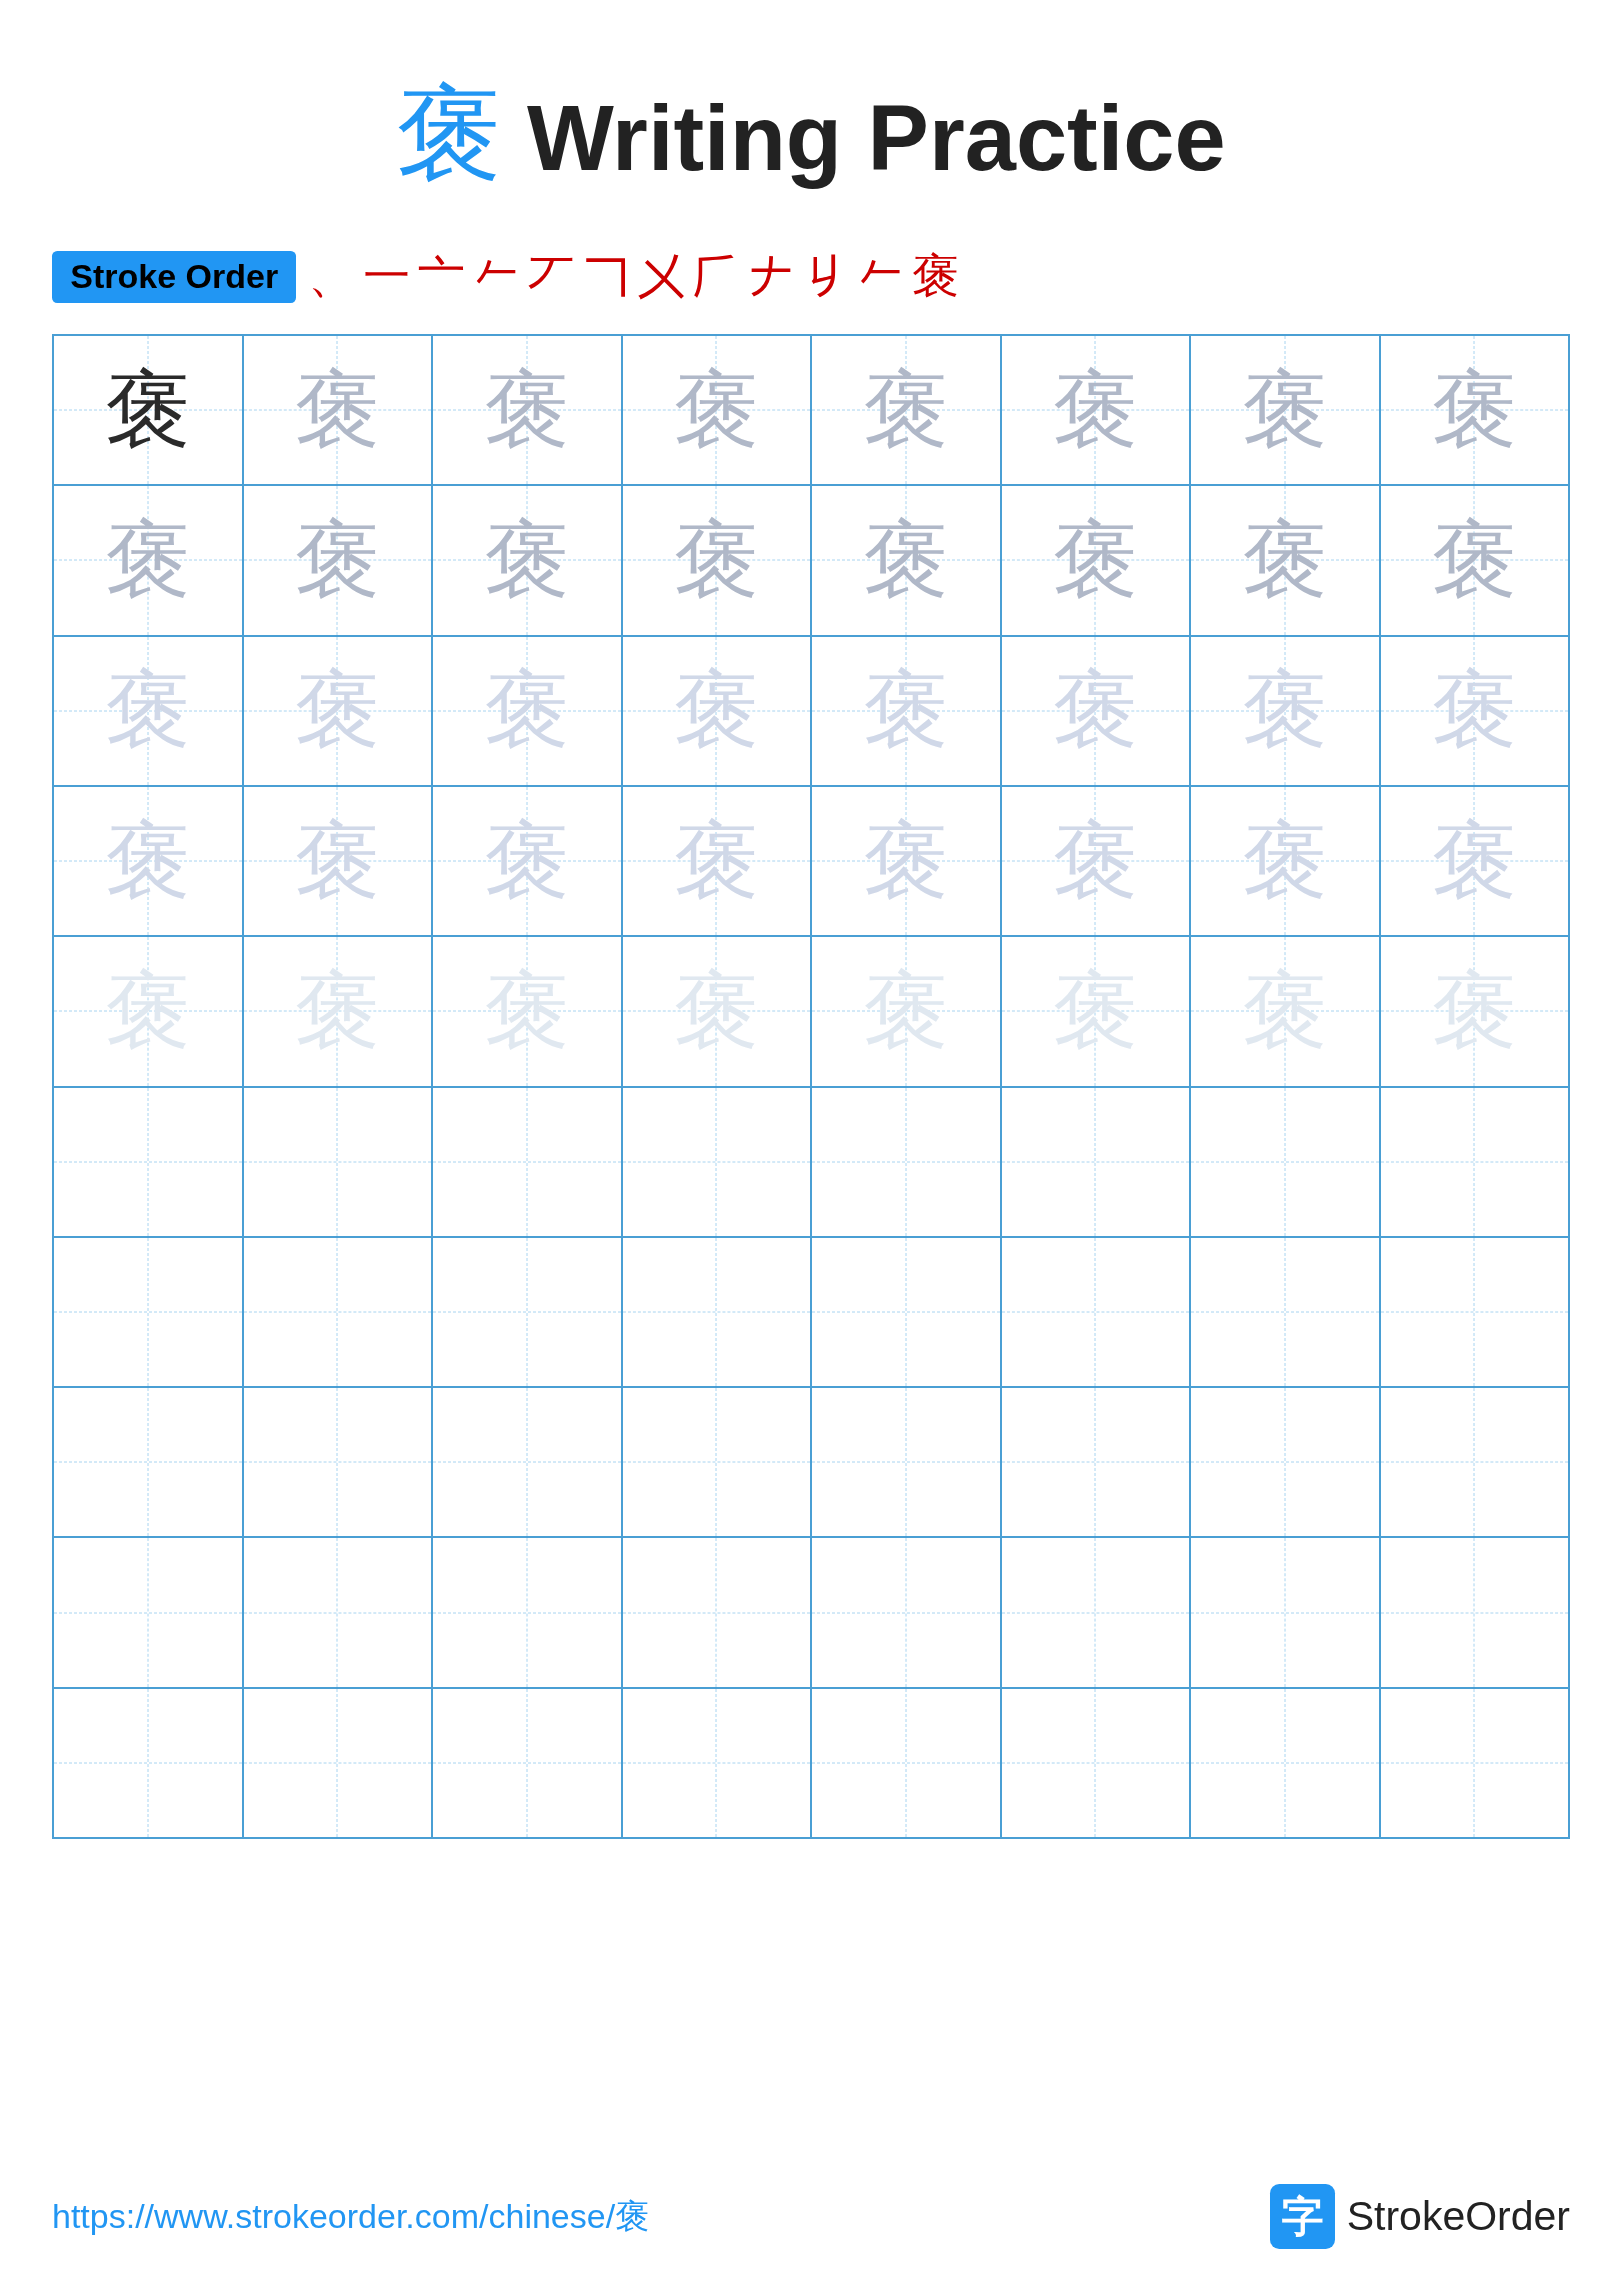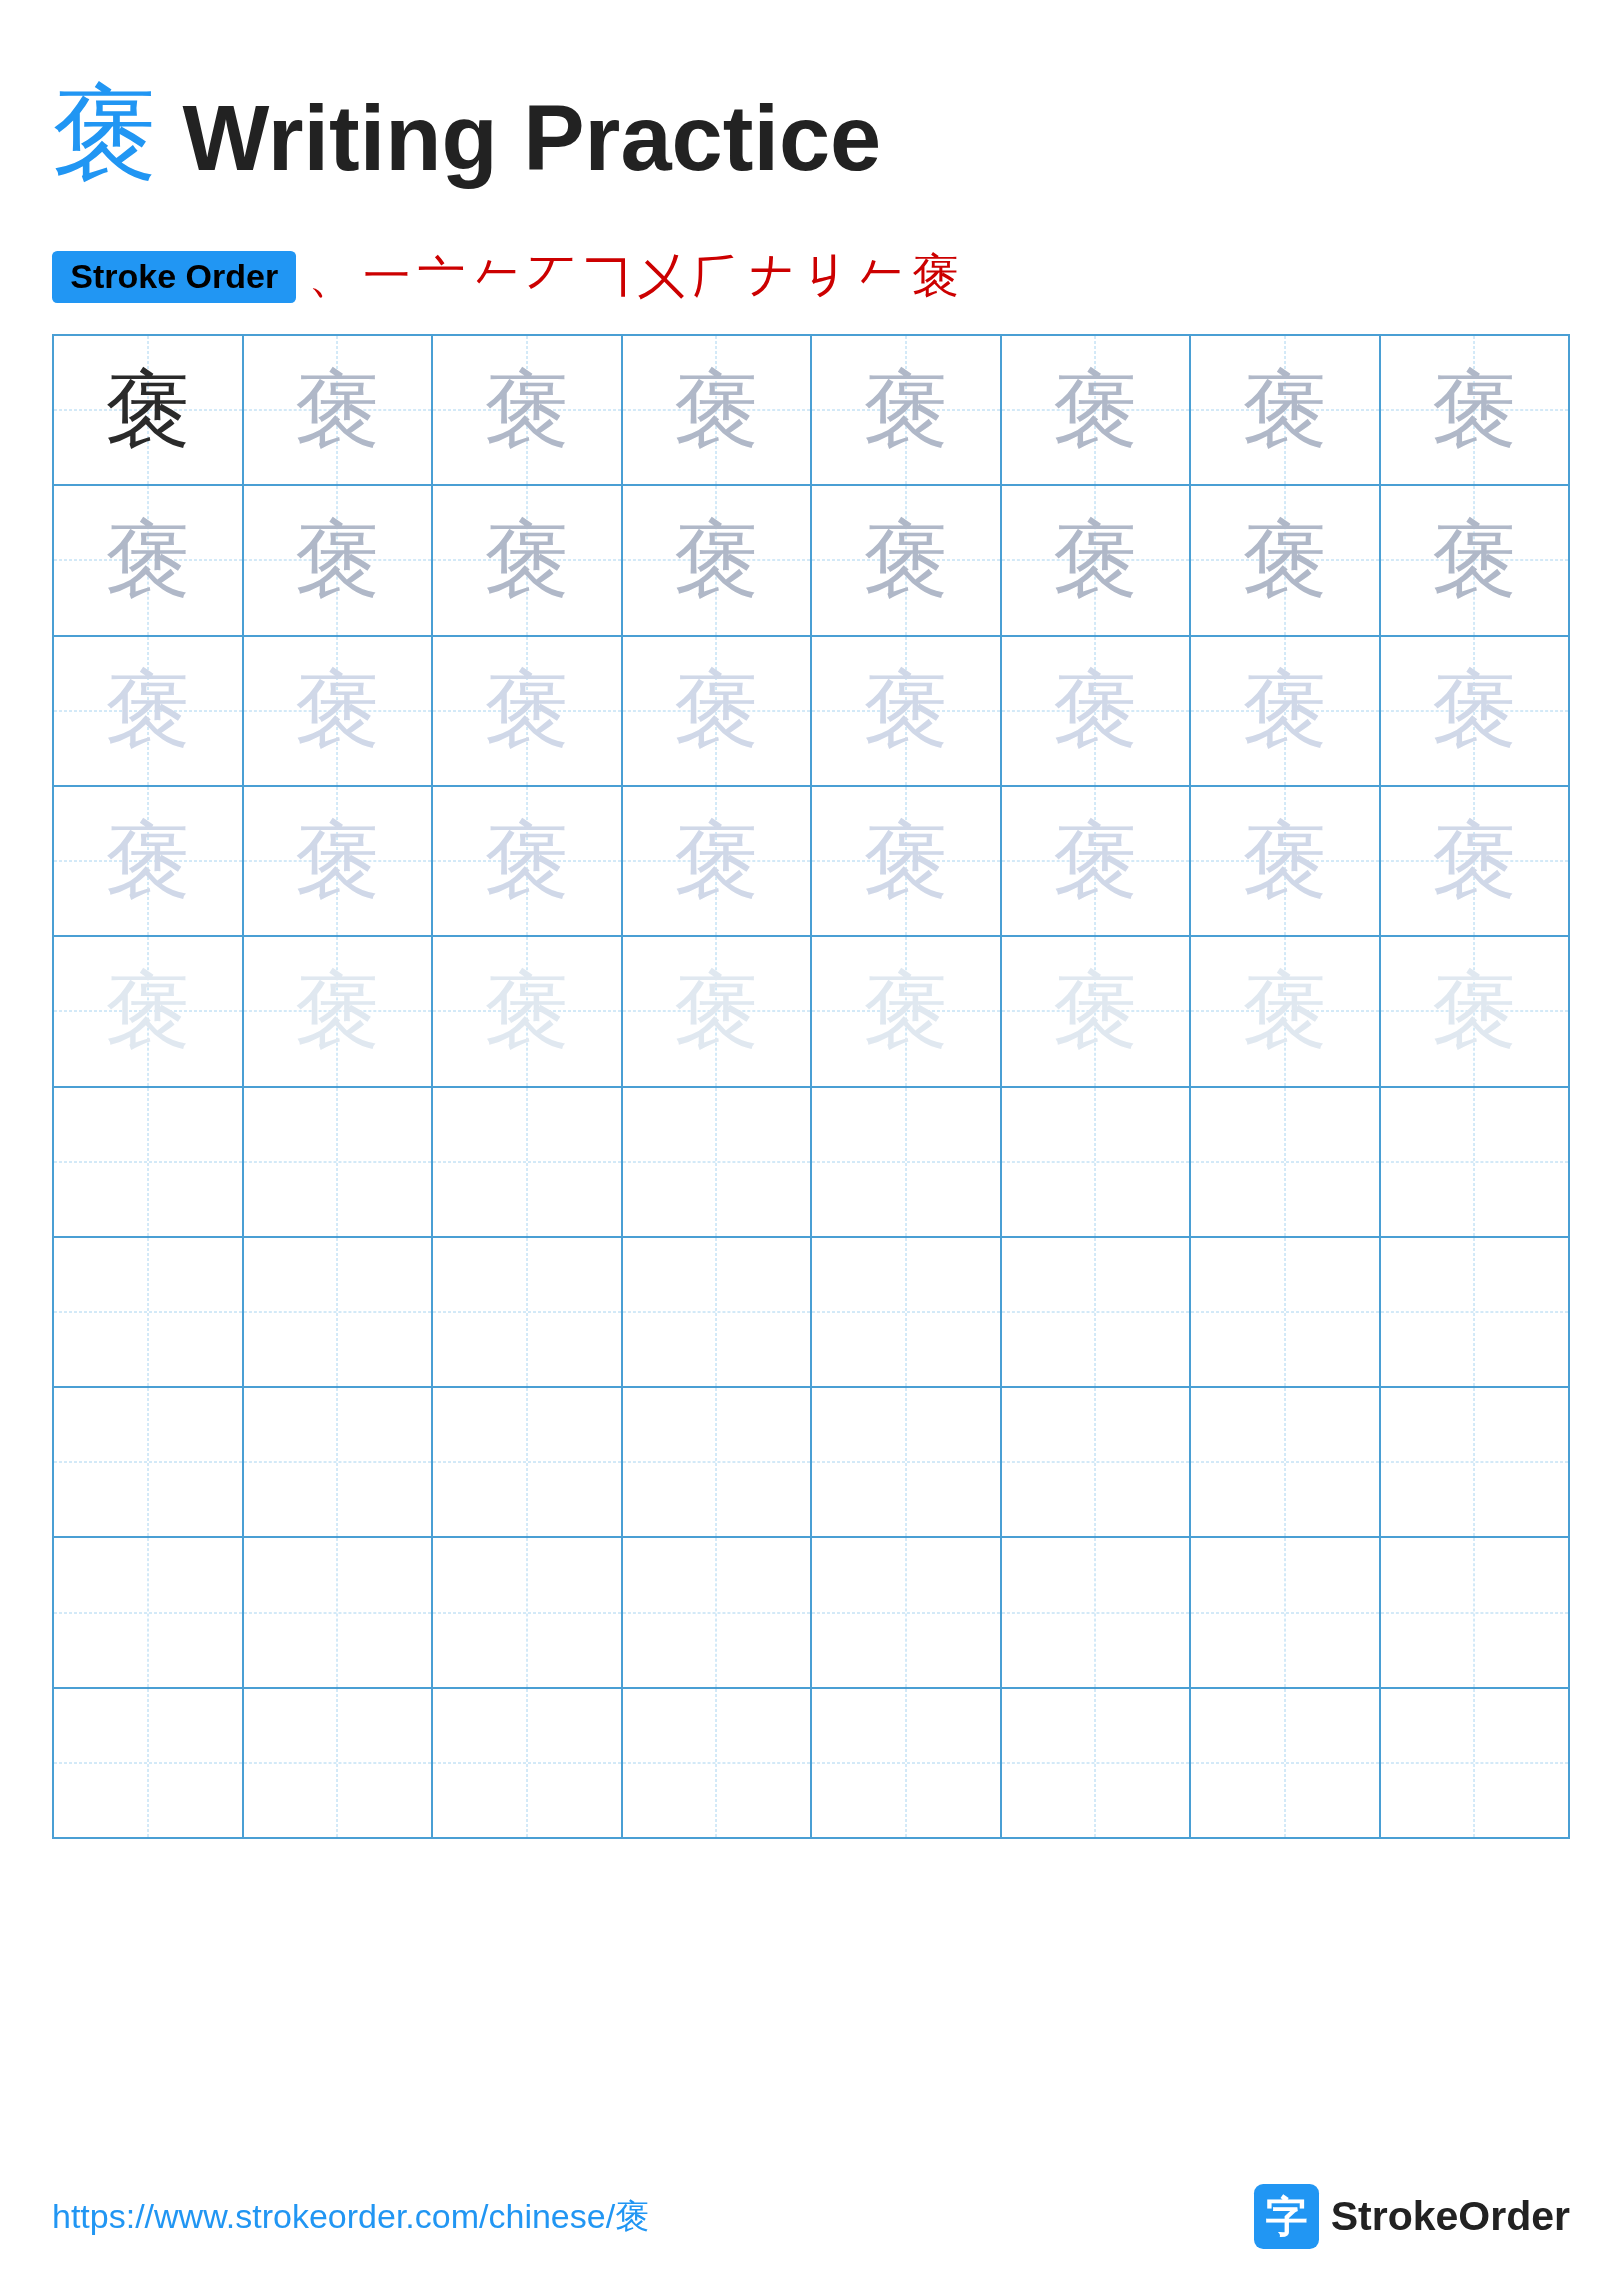--- a/index.html
+++ b/index.html
@@ -16,21 +16,21 @@
     .page {
       width: 1622px;
       height: 2295px;
       background: #fff;
       position: relative;
       padding: 39px 52px;
     }
 
     
     .title-section {
-      text-align: left;
+      text-align: center;
       margin-top: 26px;
       margin-bottom: 39px;
     }
 
     .title-char {
       font-size: 105px;
       color: #2196F3;
       font-family: serif;
     }
 
@@ -176,21 +176,21 @@
       color: #fff;
       font-size: 42px;
       font-family: serif;
       font-weight: bold;
     }
 
     .footer-logo-text {
       font-size: 41px;
       color: #222;
       font-family: 'Arial', sans-serif;
-      font-weight: bold;
+      font-weight: normal;
     }
   </style>
 </head>
 <body>
 
 <div class="page">
 
   <div class="title-section">
     <span class="title-char">褒</span><span class="title-text"> Writing Practice</span>
   </div>

